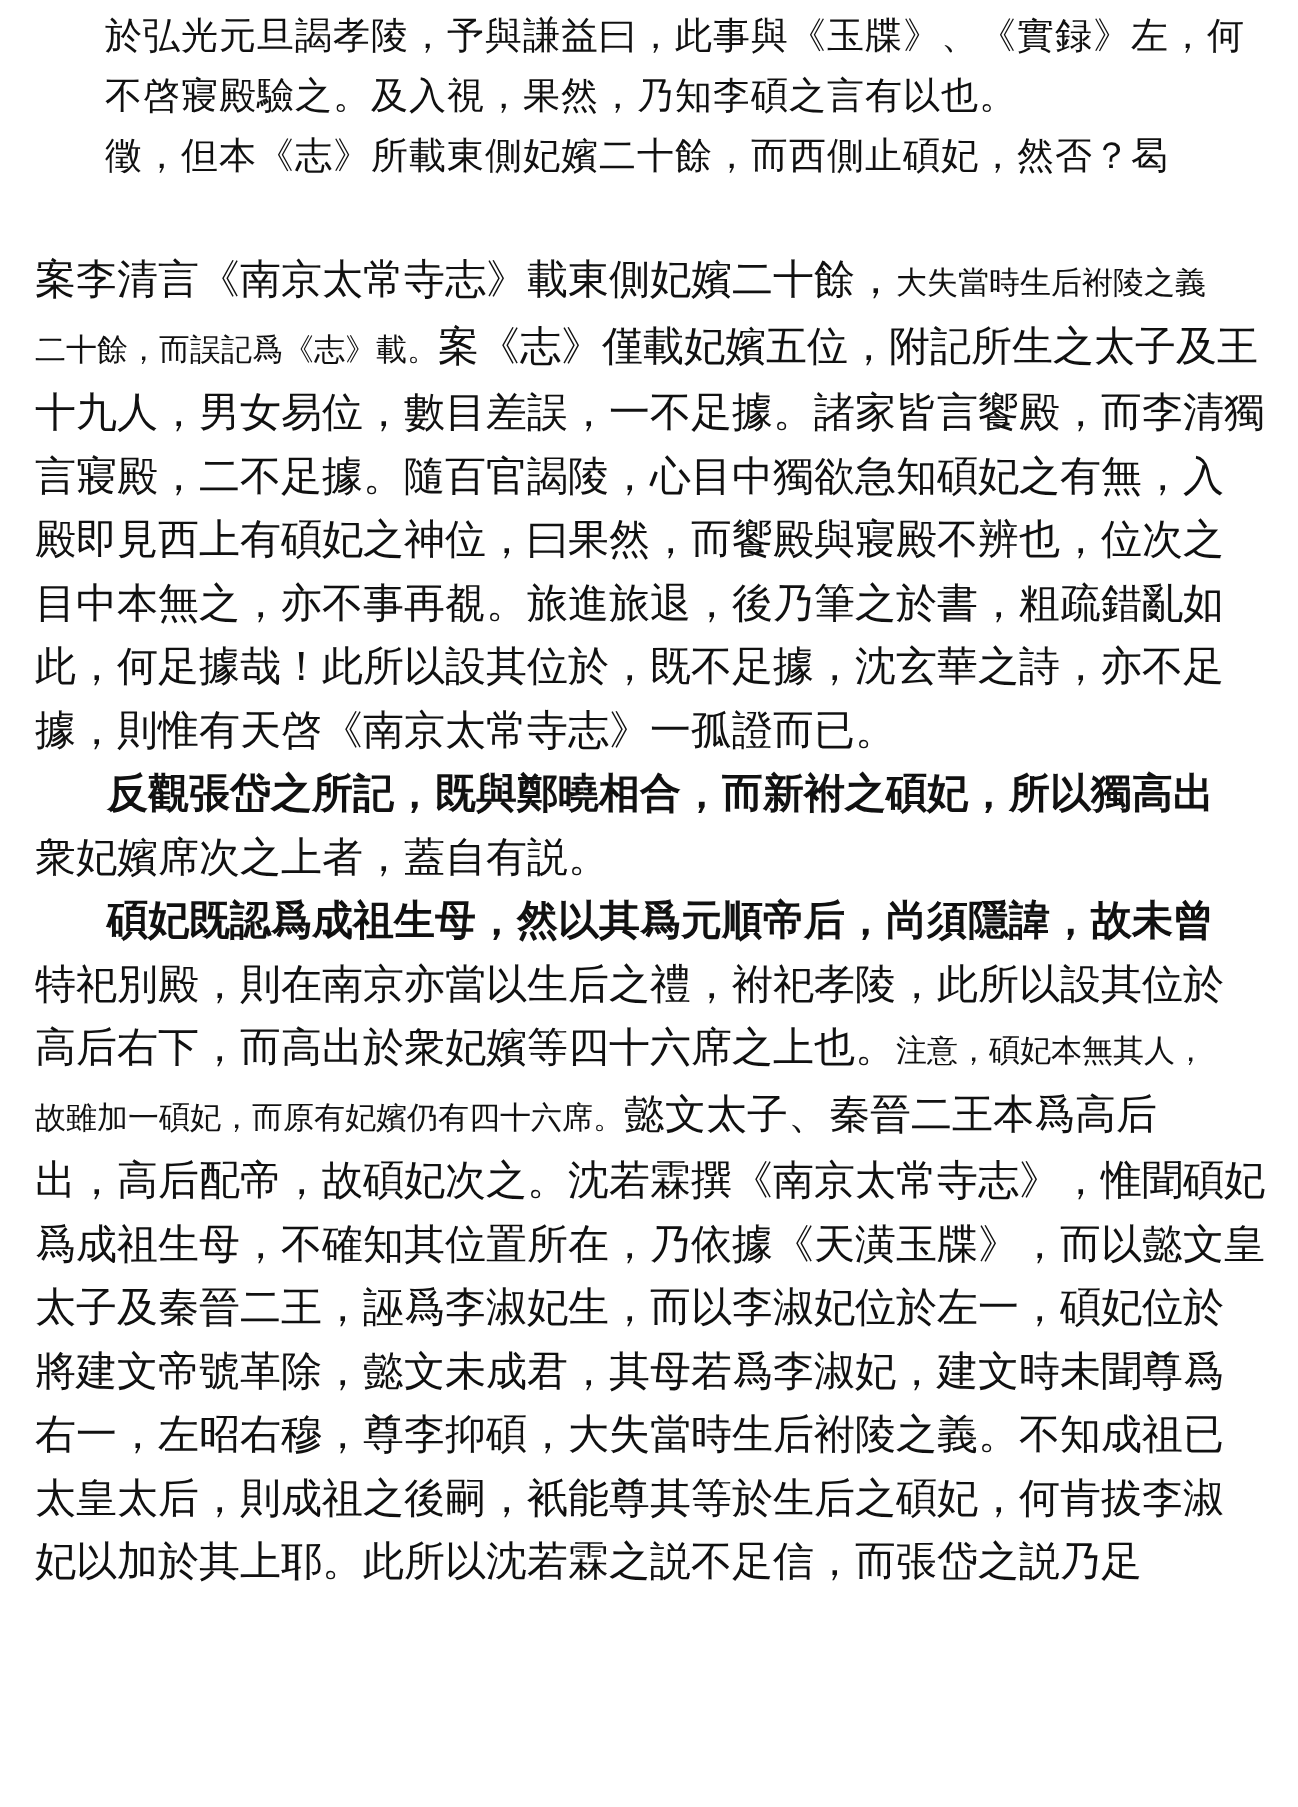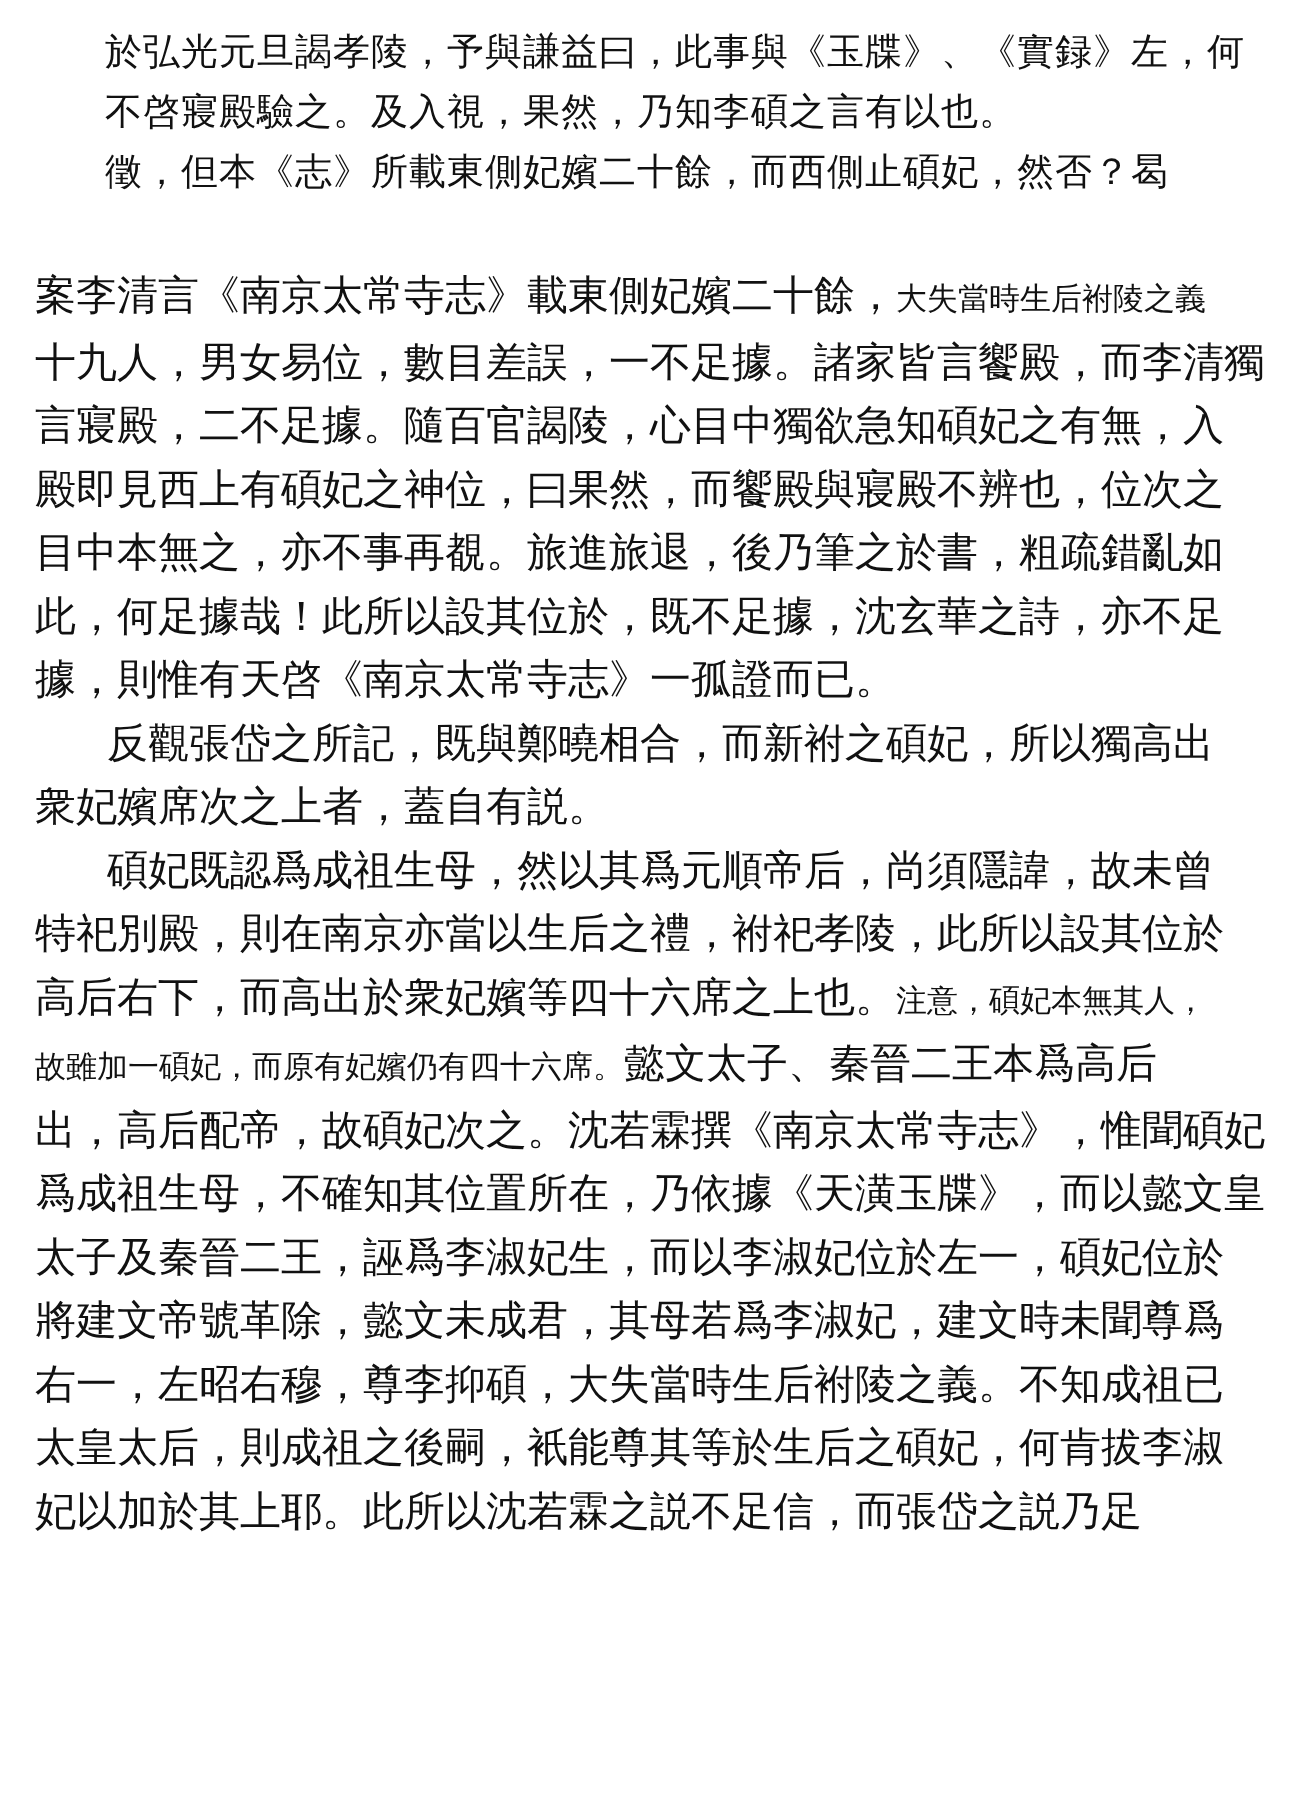--- a/index.html
+++ b/index.html
@@ -11,21 +11,21 @@
     width: 1298px;
     height: 1807px;
     overflow: hidden;
     font-family: "Liberation Serif", "DejaVu Serif", serif;
     color: #111111;
   }
   .page {
     box-sizing: border-box;
     width: 1089px;
     height: 1807px;
-    padding: 22px 30px 0 35px;
+    padding: 6px 30px 0 35px;
     background: #ffffff;
   }
   .quote-block {
     margin-left: 70px;
     margin-right: 95px;
     font-size: 37px;
     line-height: 60px;
     letter-spacing: 1px;
     font-weight: 500;
   }
@@ -34,20 +34,21 @@
     font-size: 41px;
     line-height: 63.5px;
     font-weight: 500;
   }
   .line {
     white-space: nowrap;
     overflow: visible;
   }
   .line.indent {
     padding-left: 72px;
+    font-weight: bold;
   }
   .small {
     font-size: 31px;
   }
   .para {
     margin: 0;
   }
 </style>
 </head>
 <body>
@@ -58,20 +59,23 @@
     <div class="line">於弘光元旦謁孝陵，予與謙益曰，此事與《玉牒》、《實録》左，何</div>
     <div class="line">不啓寢殿驗之。及入視，果然，乃知李碩之言有以也。</div>
     <div class="line">徵，但本《志》所載東側妃嬪二十餘，而西側止碩妃，然否？曷</div>
   </div>
 
   <div class="main-block">
 
     <div class="para">
       <div class="line">
         <span>案李清言《南京太常寺志》載東側妃嬪二十餘，</span><span class="small">大失當時生后袝陵之義</span>
+      </div>
+      <div class="line">
+        <span class="small">二十餘，而誤記爲《志》載。</span><span>案《志》僅載妃嬪五位，附記所生之太子及王</span>
       </div>
       <div class="line">十九人，男女易位，數目差誤，一不足據。諸家皆言饗殿，而李清獨</div>
       <div class="line">言寢殿，二不足據。隨百官謁陵，心目中獨欲急知碩妃之有無，入</div>
       <div class="line">殿即見西上有碩妃之神位，曰果然，而饗殿與寢殿不辨也，位次之</div>
       <div class="line">目中本無之，亦不事再覩。旅進旅退，後乃筆之於書，粗疏錯亂如</div>
       <div class="line">此，何足據哉！此所以設其位於，既不足據，沈玄華之詩，亦不足</div>
       <div class="line">據，則惟有天啓《南京太常寺志》一孤證而已。</div>
     </div>
 
     <div class="para">

